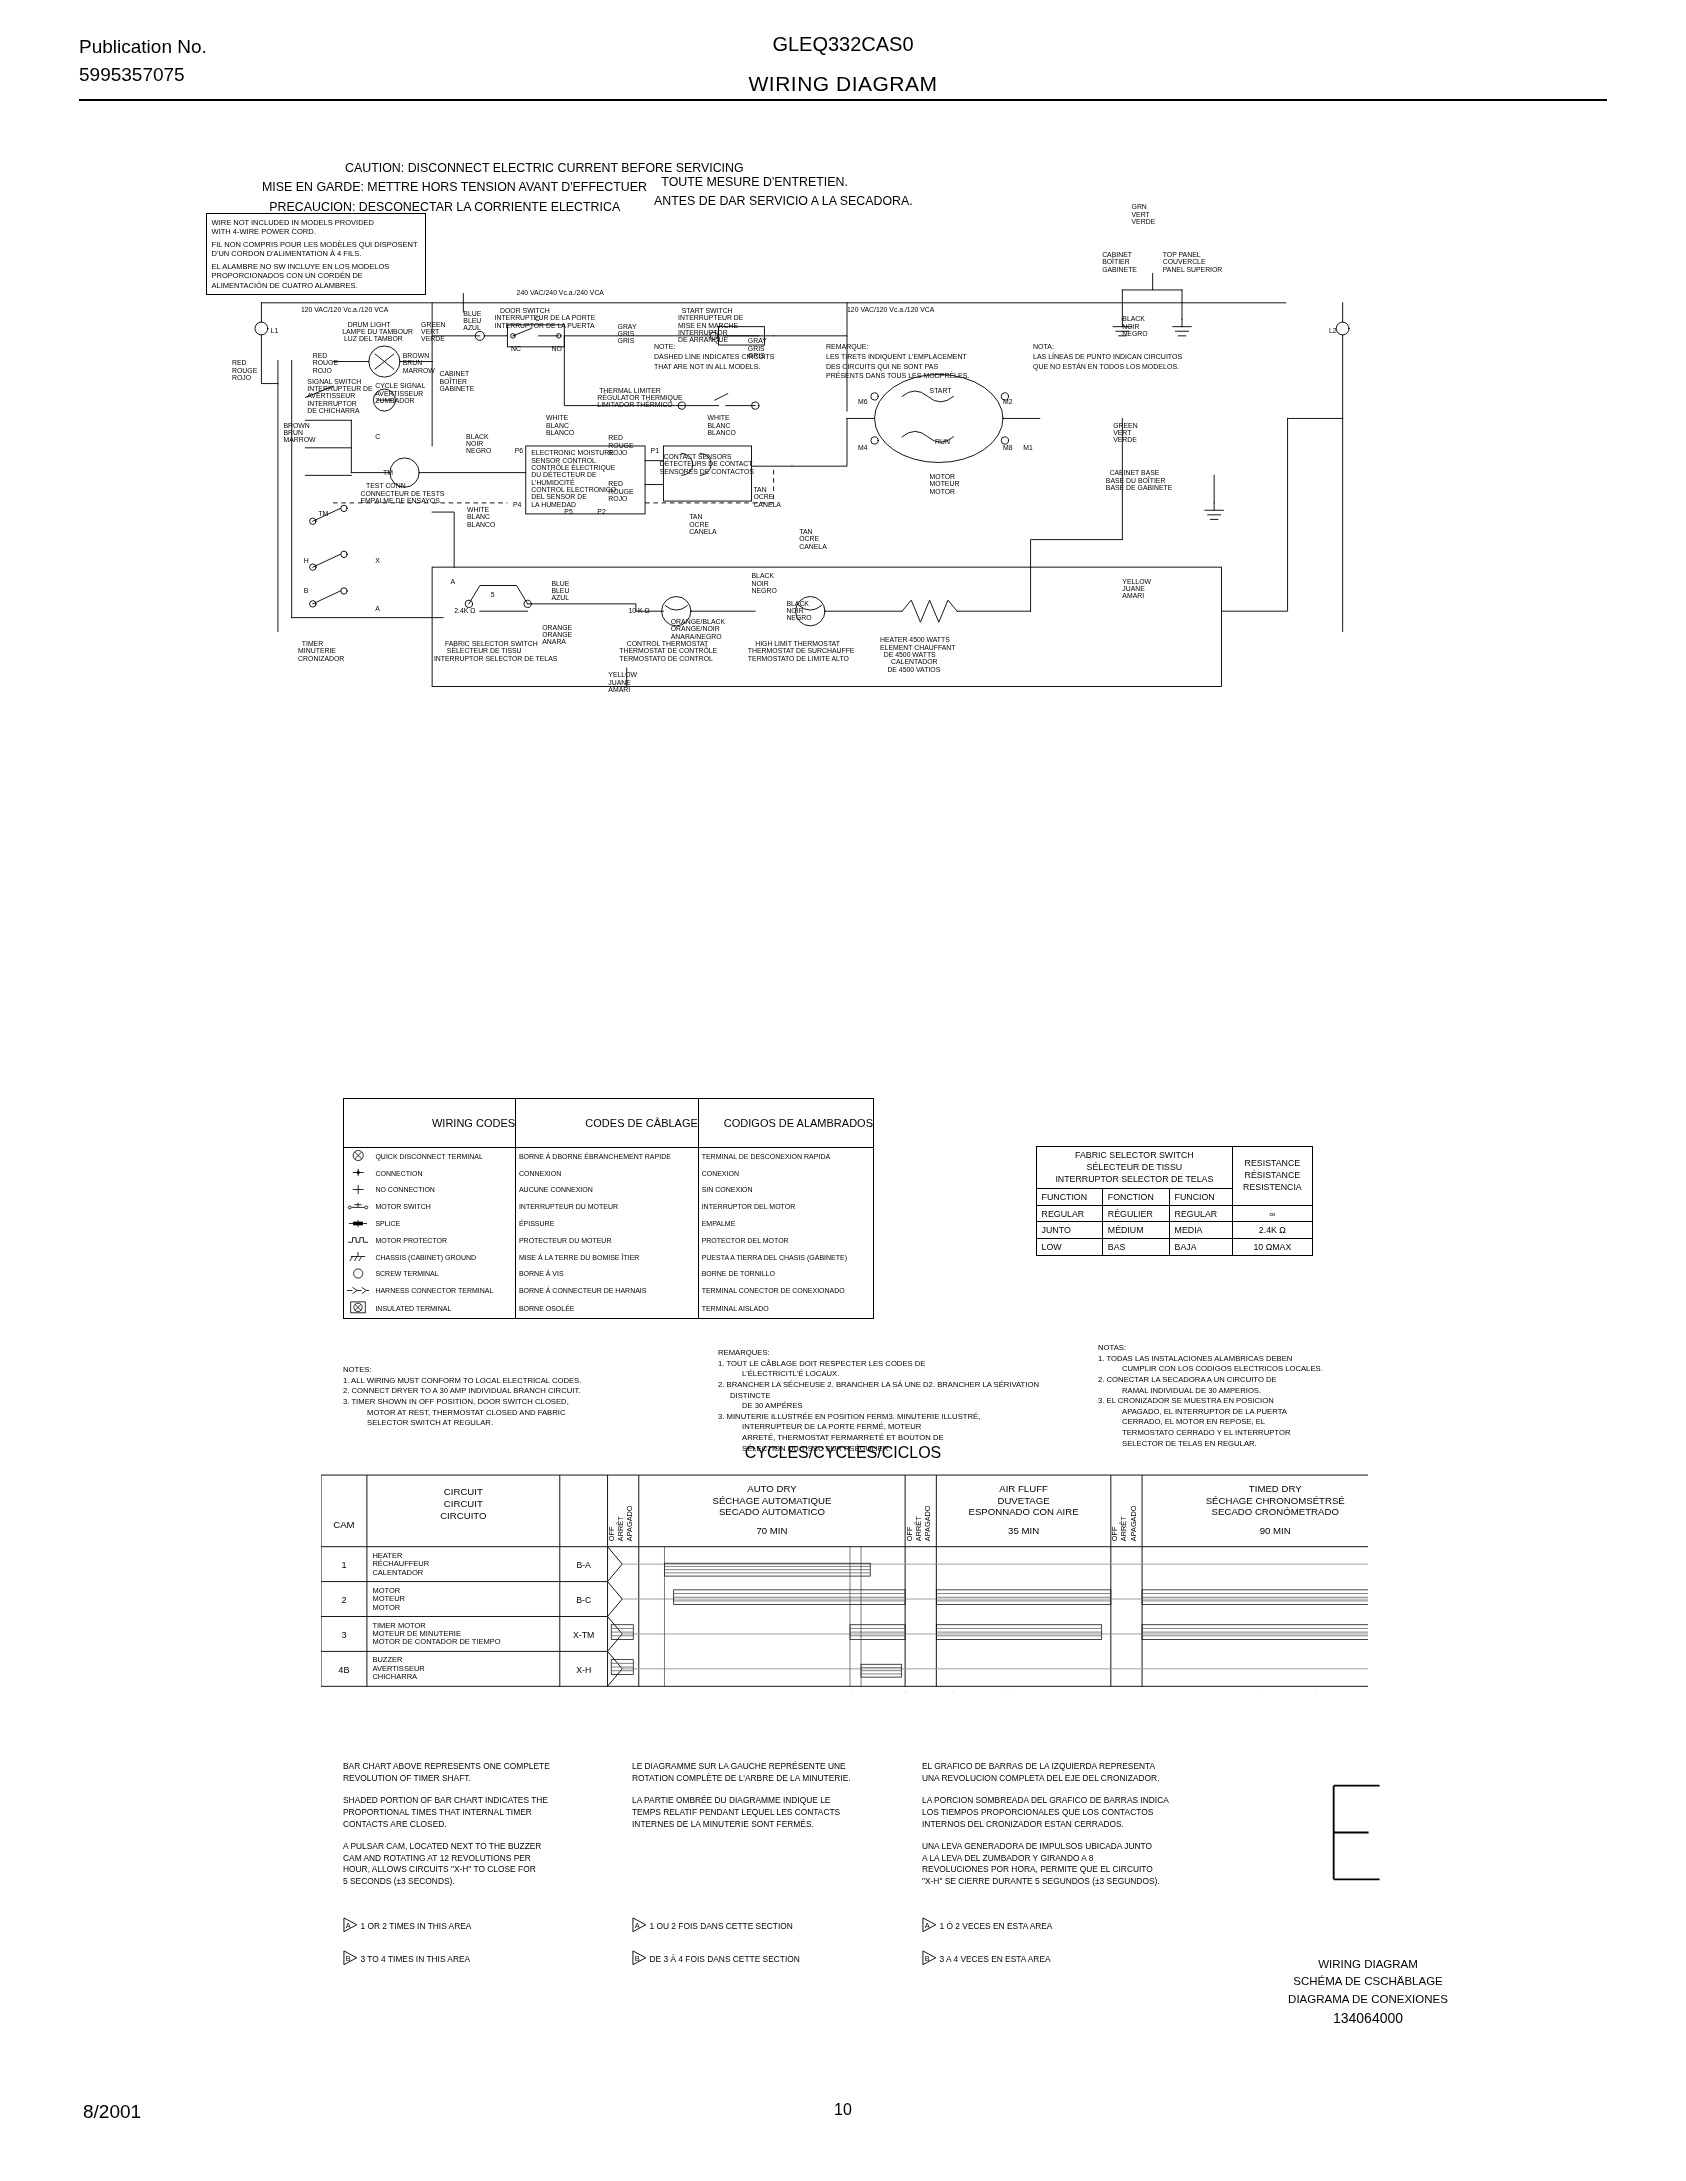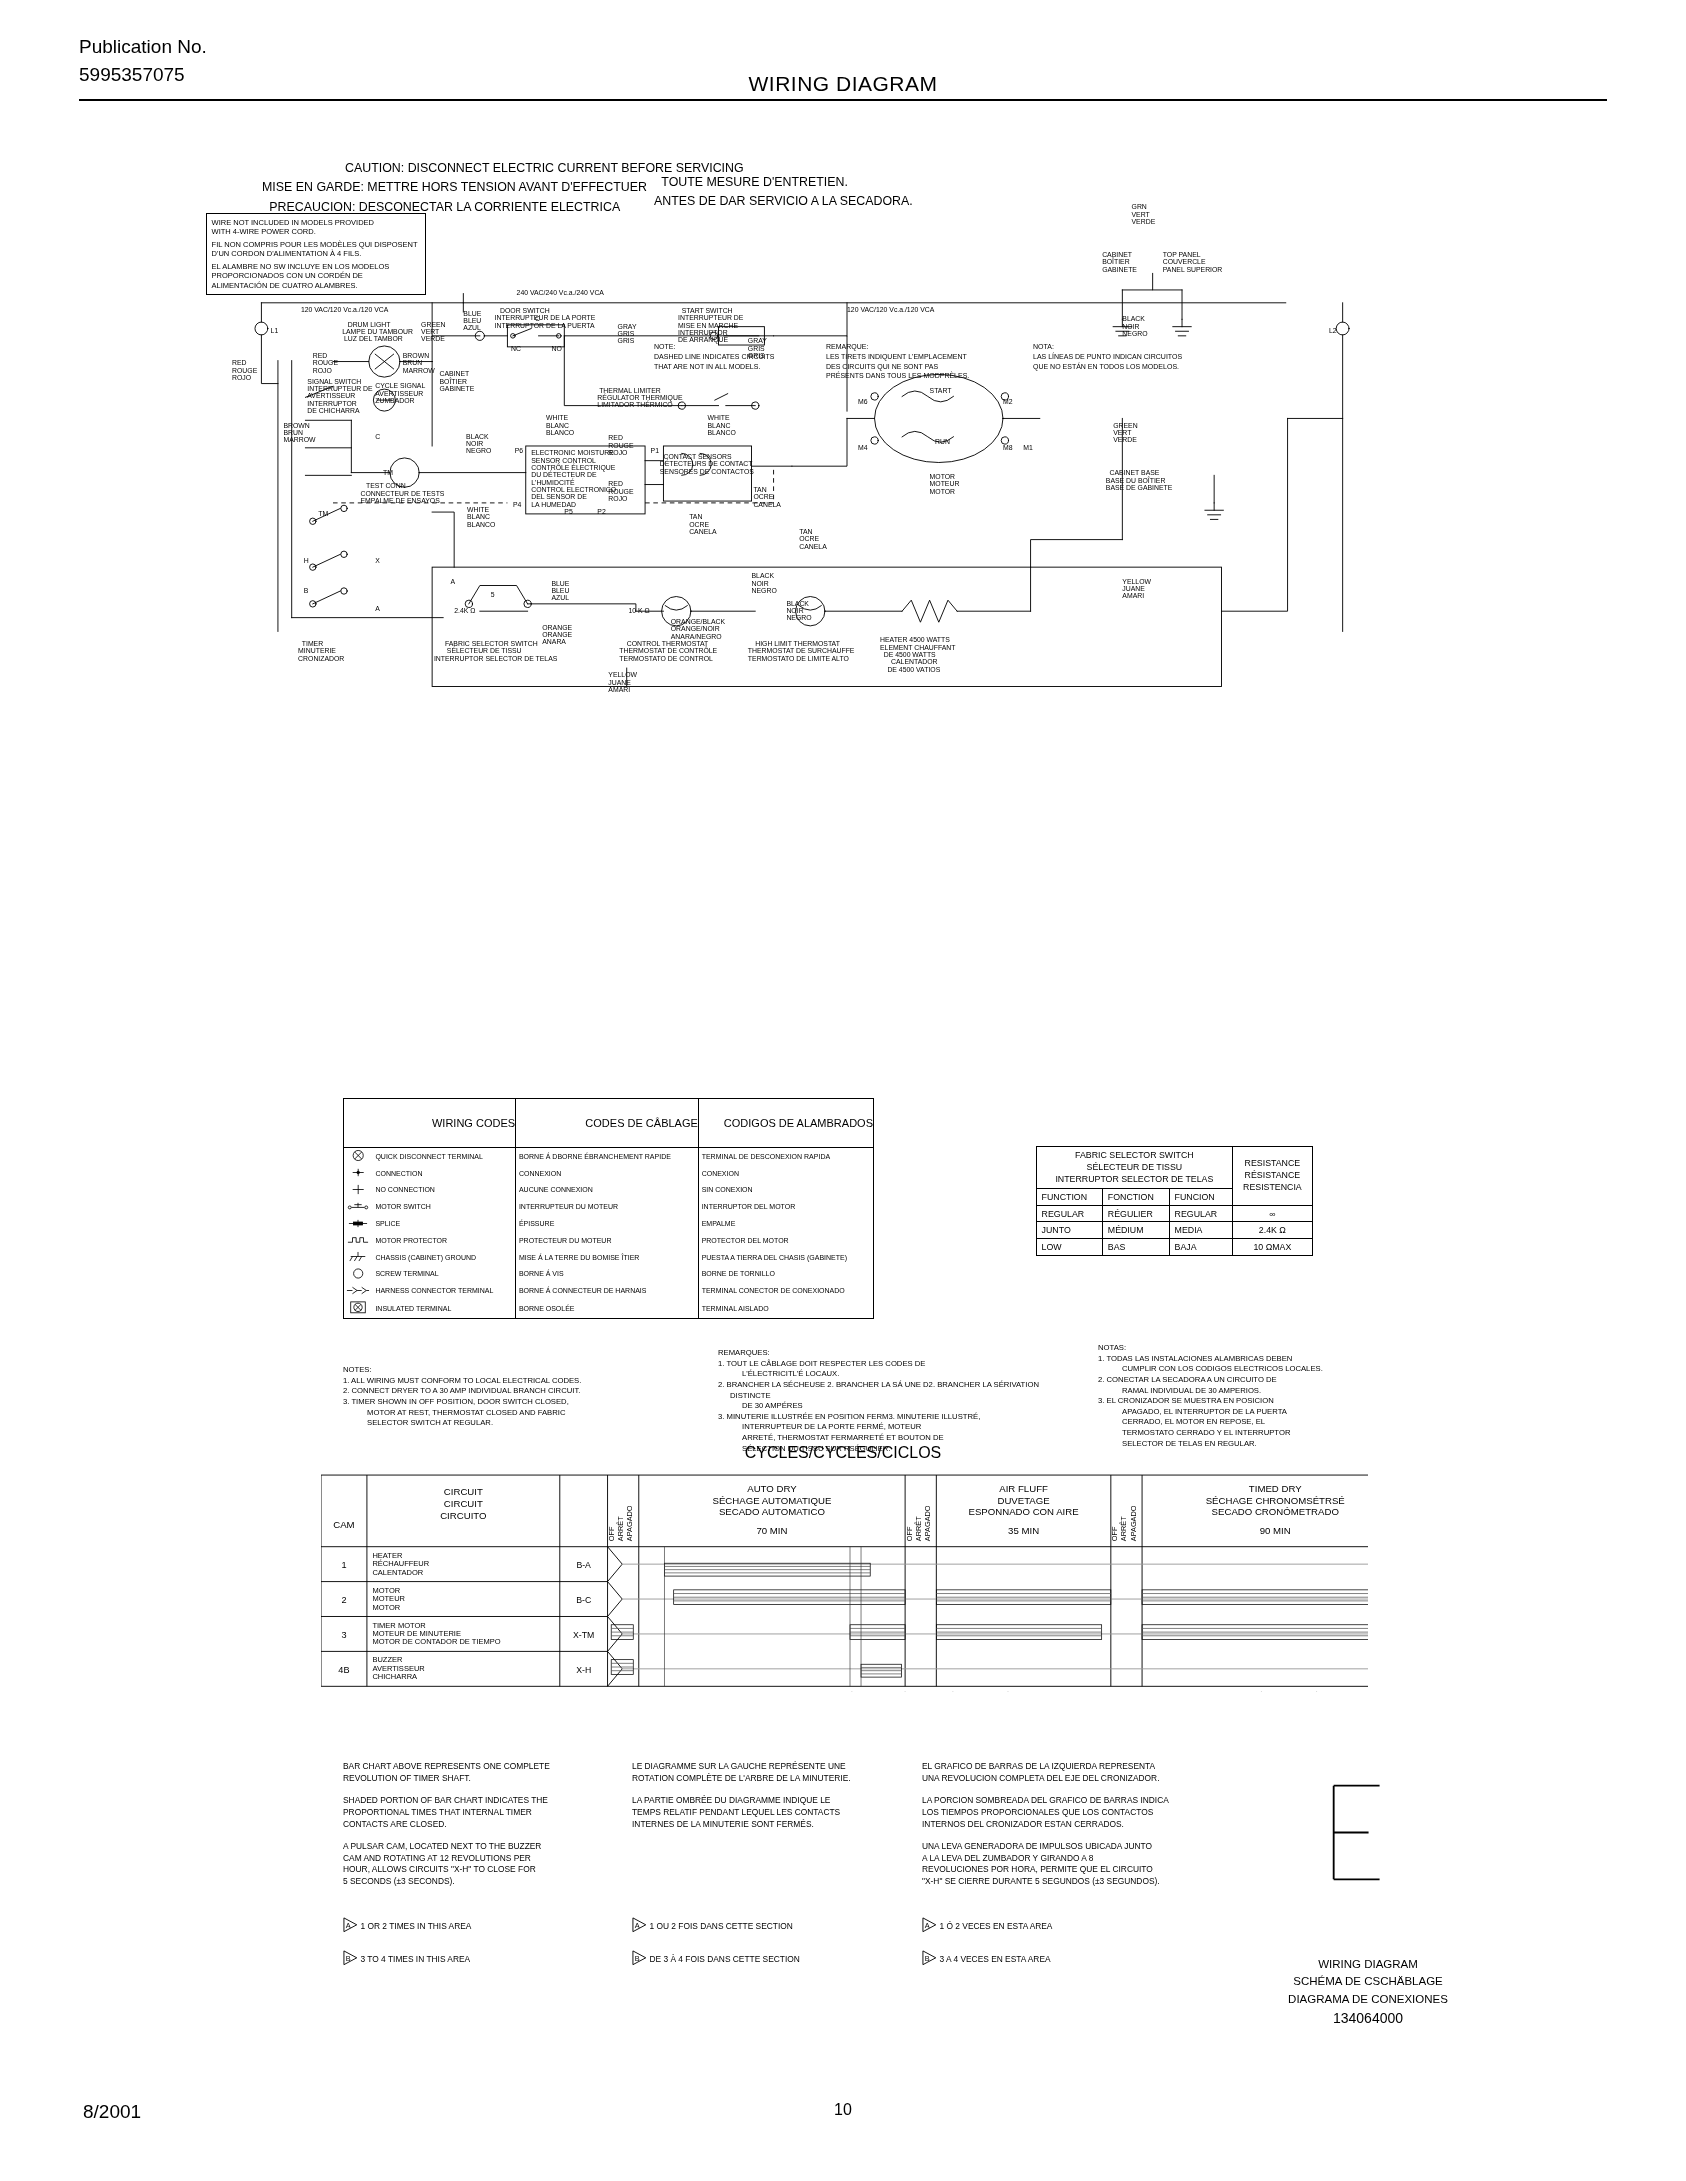--- a/index.html
+++ b/index.html
@@ -88,20 +88,21 @@
 </style>
 </head>
 <body>
 
 <div class="pg">
 
   <div class="hdr-pub">
     <div>Publication No.</div>
     <div>5995357075</div>
   </div>
+  <div class="hdr-model">GLEQ332CAS0</div>
   <div class="hdr-title">WIRING DIAGRAM</div>
   <div class="rule"></div>
 
   <div class="caution c2">
 <span style="display:block;padding-left:7.3px">TOUTE MESURE D'ENTRETIEN.</span><span style="display:block">ANTES DE DAR SERVICIO A LA SECADORA.</span>
   </div>
   <div class="caution c1">
 <span style="display:block;padding-left:83px">CAUTION: DISCONNECT ELECTRIC CURRENT BEFORE SERVICING</span><span style="display:block">MISE EN GARDE: METTRE HORS TENSION AVANT D'EFFECTUER</span><span style="display:block;padding-left:7.3px">PRECAUCION: DESCONECTAR LA CORRIENTE ELECTRICA</span>
   </div>
 

